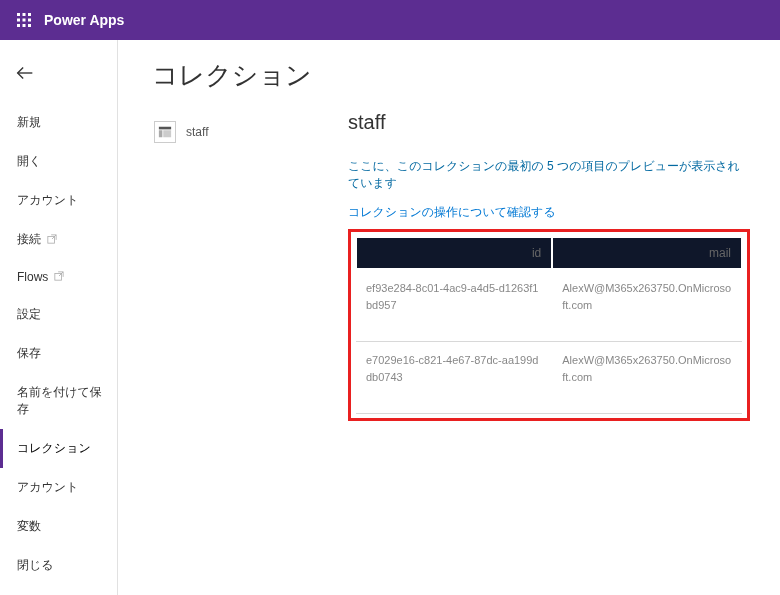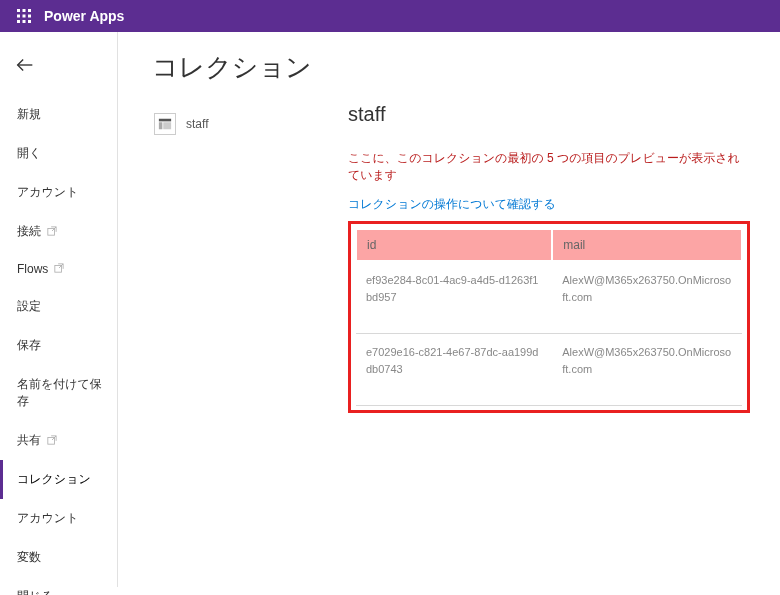--- a/index.html
+++ b/index.html
@@ -1,42 +1,42 @@
 <!DOCTYPE html>
 <html><head>
 <meta charset="utf-8">
 <style>
   * { box-sizing: border-box; margin: 0; padding: 0; }
   body { font-family: "Segoe UI", "Meiryo", sans-serif; font-size: 13px; color: #333; background: #fff; width: 780px; height: 595px; overflow: hidden; }
-  .topbar { height: 32px; background: #5c2d91; color: #fff; display: flex; align-items: center; padding: 0 8px; }
+  .topbar { height: 40px; background: #5c2d91; color: #fff; display: flex; align-items: center; padding: 0 8px; }
   .waffle { width: 32px; height: 32px; display: flex; align-items: center; justify-content: center; cursor: pointer; }
   .waffle svg { fill: #fff; }
   .app-title { font-weight: 600; font-size: 14px; margin-left: 4px; }
   .shell { display: flex; height: calc(595px - 40px); }
   .sidebar { width: 118px; border-right: 1px solid #e1e1e1; padding-top: 16px; background: #fff; }
   .back-btn { padding: 6px 14px 14px 14px; cursor: pointer; font-size: 20px; color: #333; }
   .nav-item { padding: 11px 14px; font-size: 12px; color: #333; cursor: pointer; display: flex; align-items: center; gap: 6px; border-left: 3px solid transparent; }
   .nav-item.active { border-left: 3px solid #5c2d91; color: #000; }
   .out-icon { font-size: 10px; opacity: .6; }
   .main { flex: 1; padding: 18px 30px; overflow: auto; }
   .page-title { font-size: 26px; font-weight: 300; color: #333; margin-bottom: 18px; margin-left: 4px; }
   .columns { display: flex; }
   .coll-list { width: 200px; }
   .coll-item { display: flex; align-items: center; gap: 10px; padding: 10px 6px; cursor: pointer; }
   .coll-item.sel { background: transparent; }
   .coll-icon { width: 22px; height: 22px; background: #fff; border: 1px solid #ccc; display: flex; align-items: center; justify-content: center; }
   .coll-icon svg { fill: #555; }
   .coll-label { font-size: 12px; color: #555; }
   .detail { flex: 1; }
   .detail-title { font-size: 20px; font-weight: 300; color: #333; margin-bottom: 24px; }
-  .preview-text { font-size: 12px; color: #b91c1c; }
+  .preview-text { font-size: 12px; color: #0369a1; }
   .preview-link { font-size: 12px; color: #0078d4; cursor: pointer; margin-top: 12px; display: inline-block; }
   .highlight { border: 3px solid #e92020; padding: 4px; margin-top: 8px; }
   table.data { width: 100%; border-collapse: collapse; font-size: 11px; color: #888; }
-  table.data th { background: #fca5a5; color: #666; text-align: left; font-weight: 400; padding: 8px 10px; font-size: 12px; border: 2px solid #fff; }
+  table.data th { background: #0f172a; color: #666; text-align: right; font-weight: 400; padding: 8px 10px; font-size: 12px; border: 2px solid #fff; }
   table.data td { padding: 10px 10px 28px 10px; vertical-align: top; border-bottom: 1px solid #d8d8d8; word-break: break-all; line-height: 1.5; }
   table.data tr:last-child td { border-bottom: 1px solid #d8d8d8; }
 </style>
 </head>
 <body>
 
 <div class="topbar">
   <div class="waffle">
     <svg width="16" height="16" viewBox="0 0 16 16">
         <rect x="1" y="1" width="3" height="3"></rect>
@@ -89,28 +89,20 @@
         </div>
         <div class="nav-item">
           <span>設定</span>
         </div>
         <div class="nav-item">
           <span>保存</span>
         </div>
         <div class="nav-item">
           <span>名前を付けて保存</span>
         </div>
-        <div class="nav-item">
-          <span>共有</span>
-          <span class="out-icon"><svg width="10" height="10" viewBox="0 0 12 12" fill="none" stroke="#777" stroke-width="1">
-              <rect x="1" y="3" width="8" height="8"></rect>
-              <polyline points="5,1 11,1 11,7"></polyline>
-              <line x1="11" y1="1" x2="6" y2="6"></line>
-            </svg></span>
-        </div>
         <div class="nav-item active">
           <span>コレクション</span>
         </div>
         <div class="nav-item">
           <span>アカウント</span>
         </div>
         <div class="nav-item">
           <span>変数</span>
         </div>
         <div class="nav-item">

